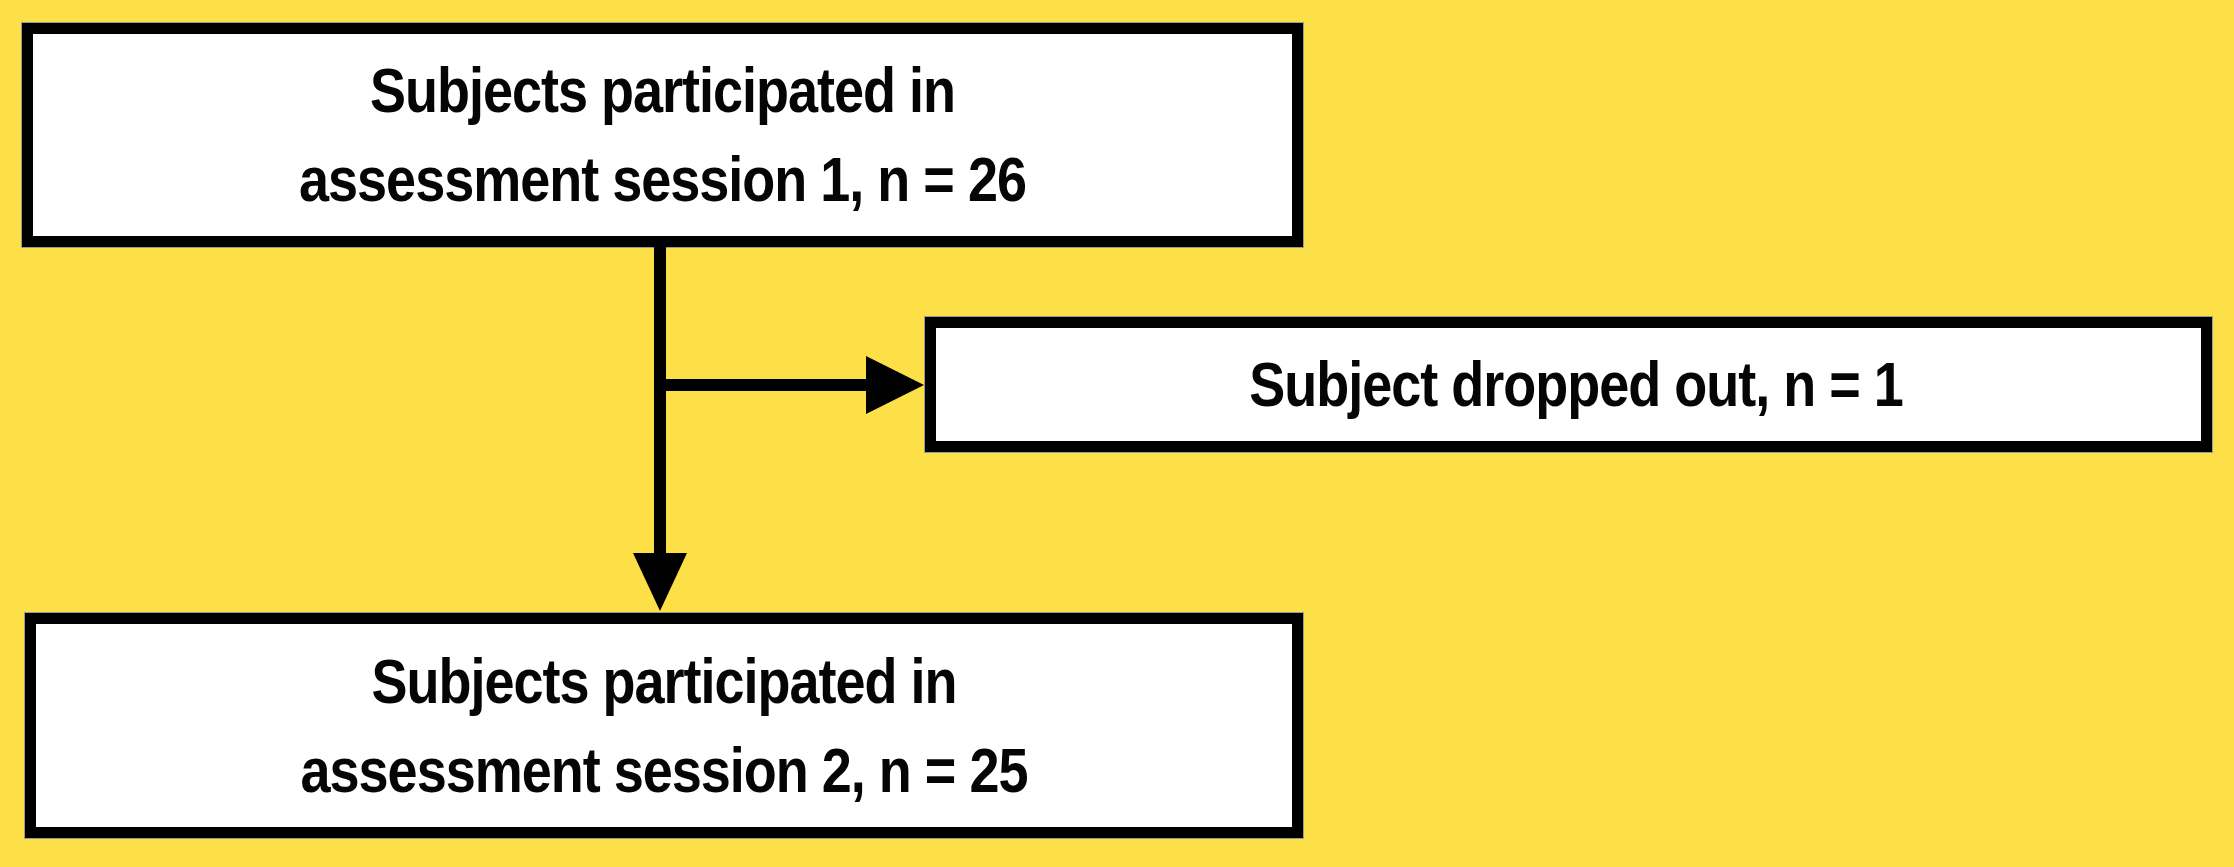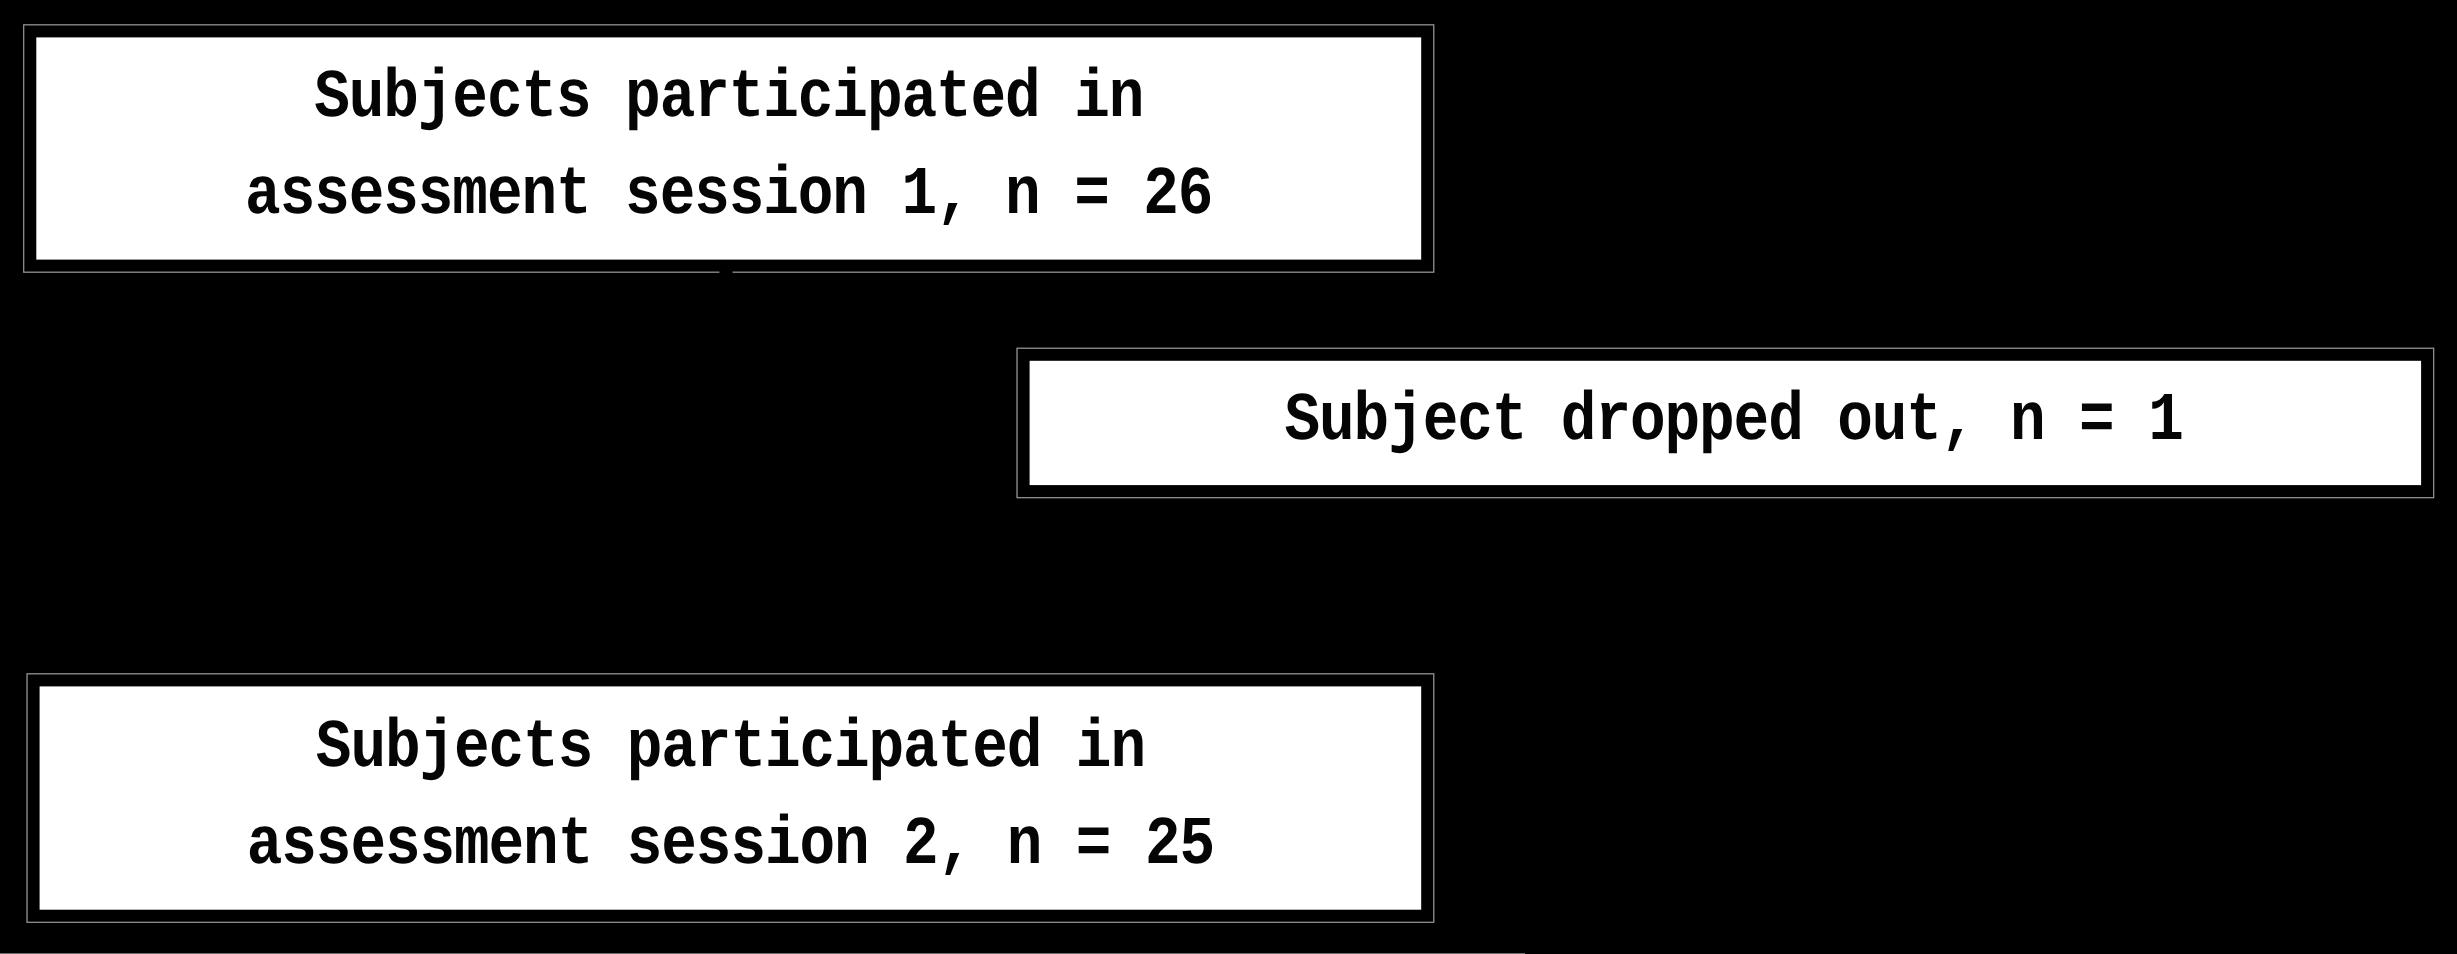--- a/index.html
+++ b/index.html
@@ -4,23 +4,23 @@
 <style>
   html, body {
     margin: 0;
     padding: 0;
     background: #ffffff;
   }
   .canvas {
     position: relative;
     width: 2234px;
     height: 867px;
-    background: #000000;
+    background: #fde047;
     overflow: hidden;
-    font-family: Liberation Mono, monospace;
+    font-family: Liberation Sans, sans-serif;
   }
   .node {
     position: absolute;
     box-sizing: border-box;
     border: 11px solid #000000;
     background: #ffffff;
     display: flex;
     align-items: center;
     justify-content: center;
     box-shadow: 0 0 0 1px #9a9a9a; 

